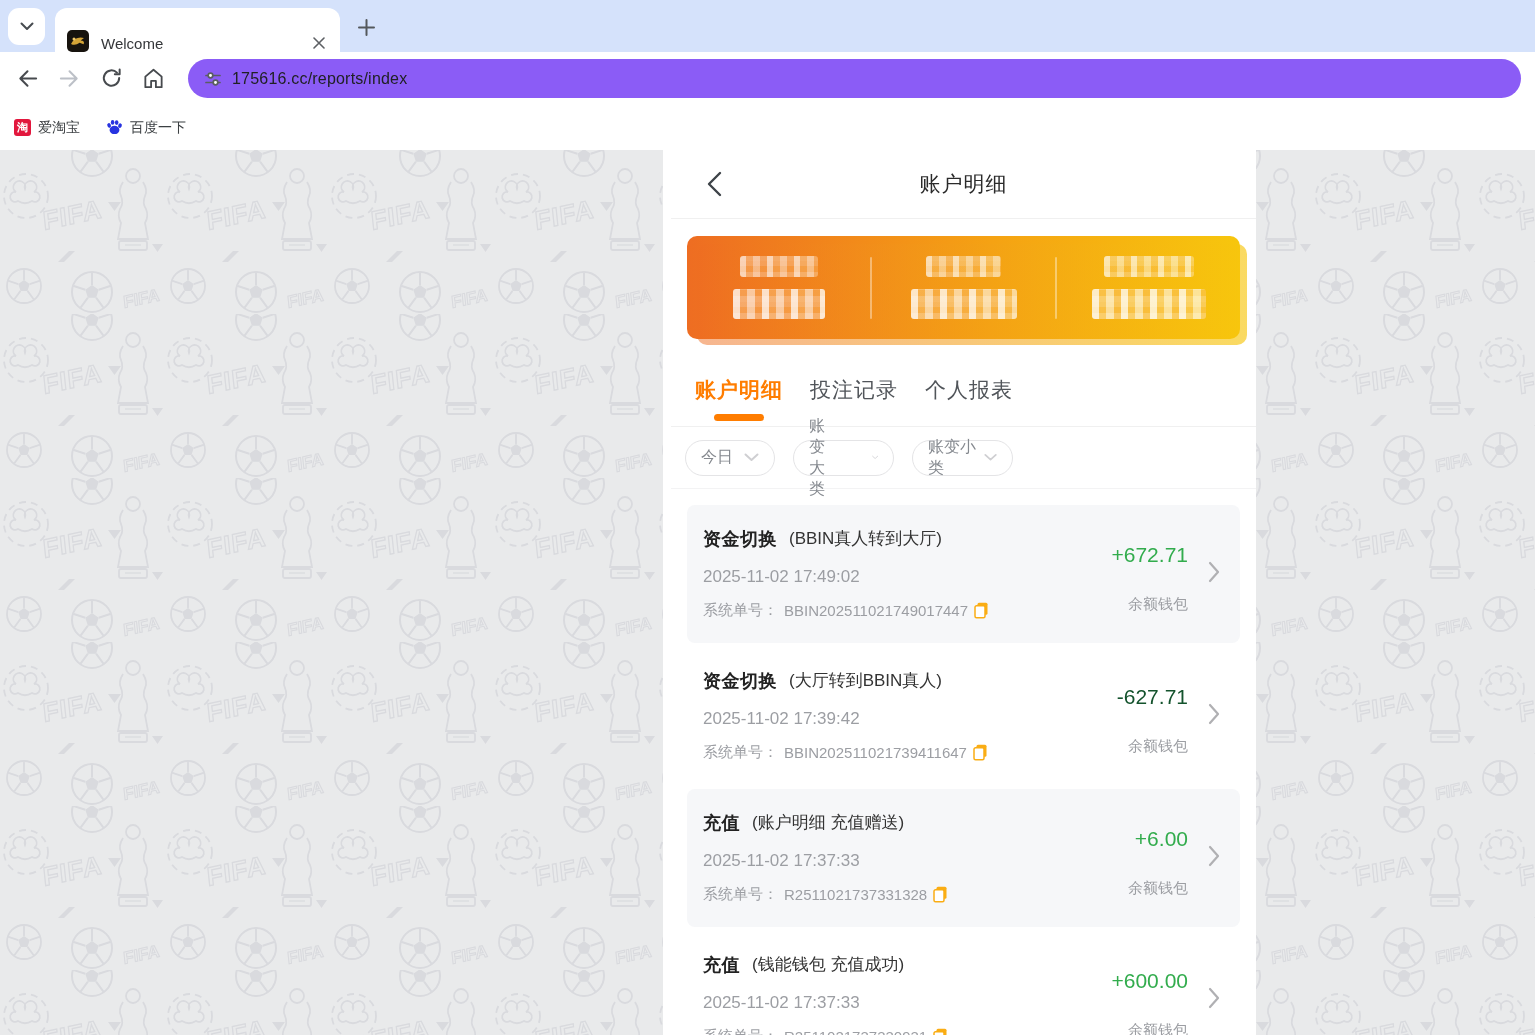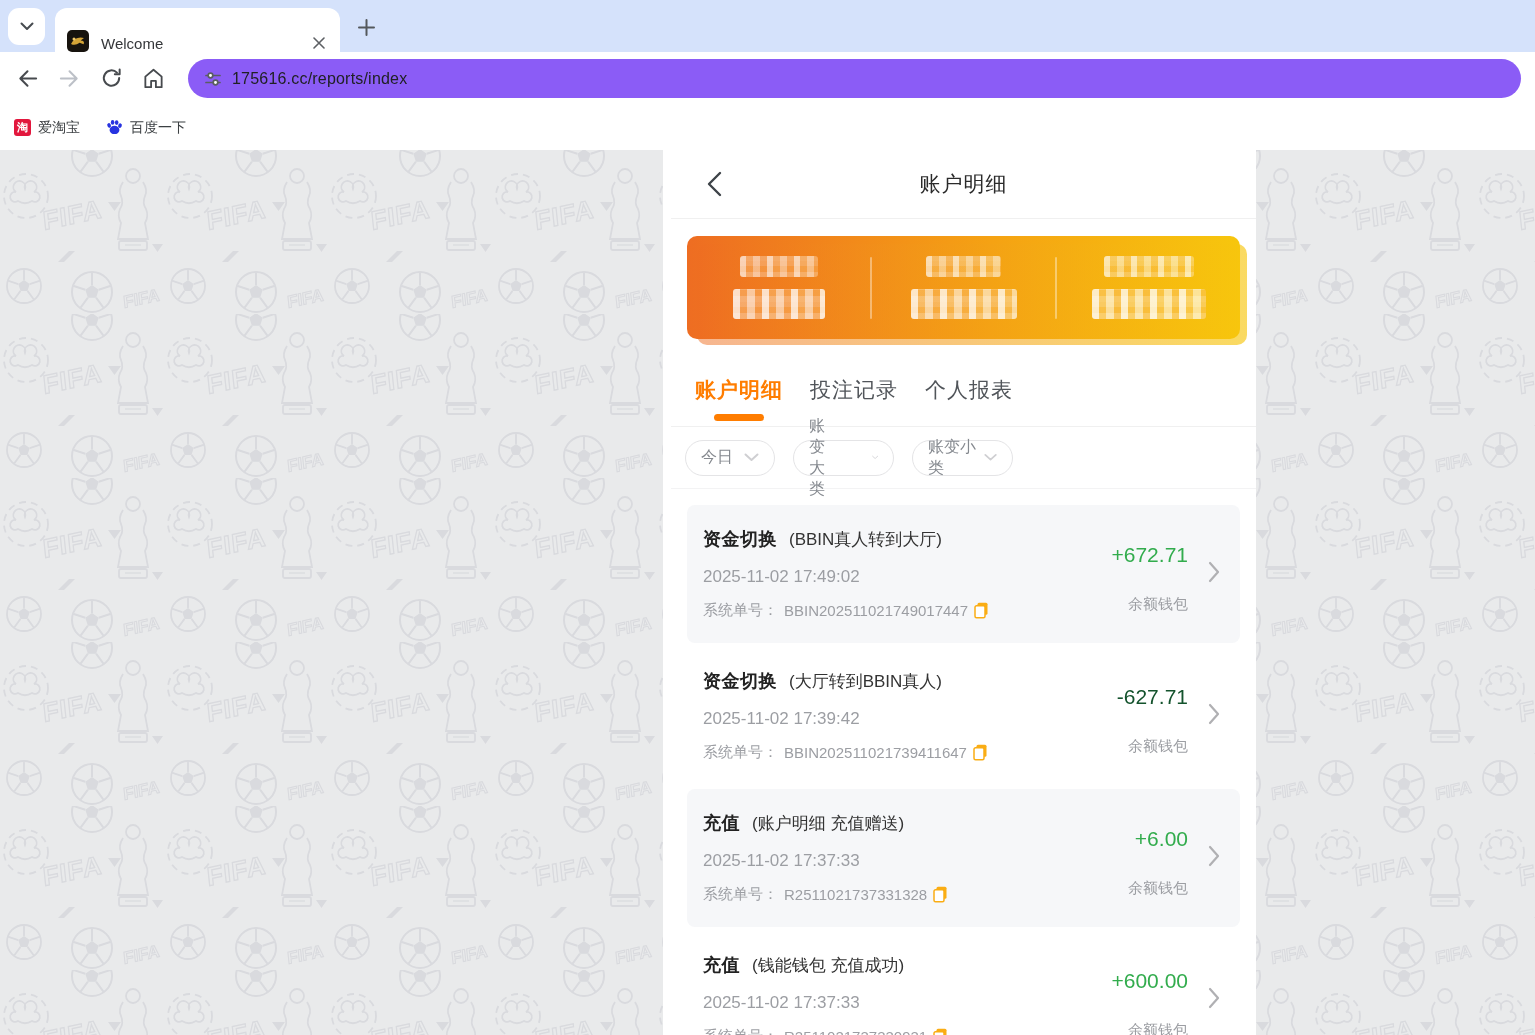--- a/index.html
+++ b/index.html
@@ -85,21 +85,21 @@
   .filters-row { height:62px; display:flex; align-items:center; gap:18px; padding:0 14px;
     border-bottom:1px solid #f3f3f4; }
   .pill { height:36px; border:1px solid #e4e4e6; border-radius:18px; display:flex; align-items:center;
     justify-content:space-between; padding:0 15px; font-size:16px; color:#85898f; cursor:pointer; background:#fff; }
   .pill.w1 { width:90px; } .pill.w2 { width:101px;gap:36px; } .pill.w3 { width:101px; }
 
   .tx-list { padding:16px 16px 0 16px; }
   .tx-row { position:relative; height:138px; border-radius:8px; margin-bottom:4px; padding:22px 120px 0 16px;
     cursor:pointer; }
   .tx-row.alt { background:#f6f7f9; }
-  .tx-title-line { display:flex; align-items:flex-end; gap:12px; }
+  .tx-title-line { display:flex; align-items:flex-start; gap:12px; }
   .tx-type { font-size:18px; font-weight:bold; color:#222; letter-spacing:.5px; }
   .tx-detail { font-size:17px; color:#333; }
   .tx-date { margin-top:16px; font-size:17px; color:#9c9ea3; }
   .tx-order { margin-top:14px; font-size:15px; color:#9c9ea3; display:flex; align-items:center; gap:6px; }
   .tx-side { position:absolute; right:52px; top:38px; text-align:right; }
   .tx-amount { font-size:21px; font-weight:400; }
   .tx-amount.pos { color:#32ac4d; } .tx-amount.neg { color:#14532d; }
   .tx-wallet { margin-top:28px; font-size:15px; color:#9c9ea3; }
   .tx-chevron { position:absolute; right:20px; top:56px; }
 </style>

